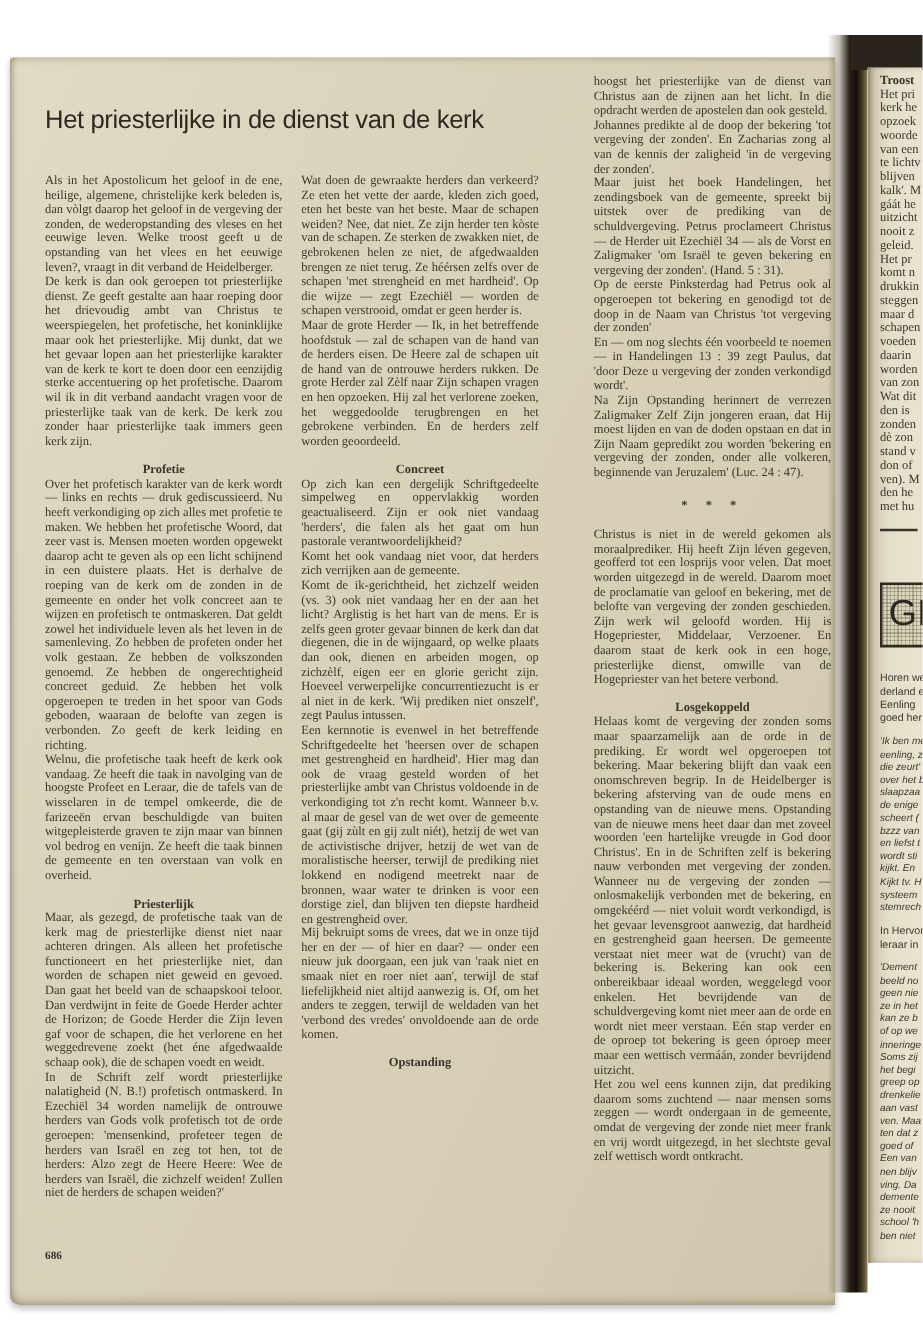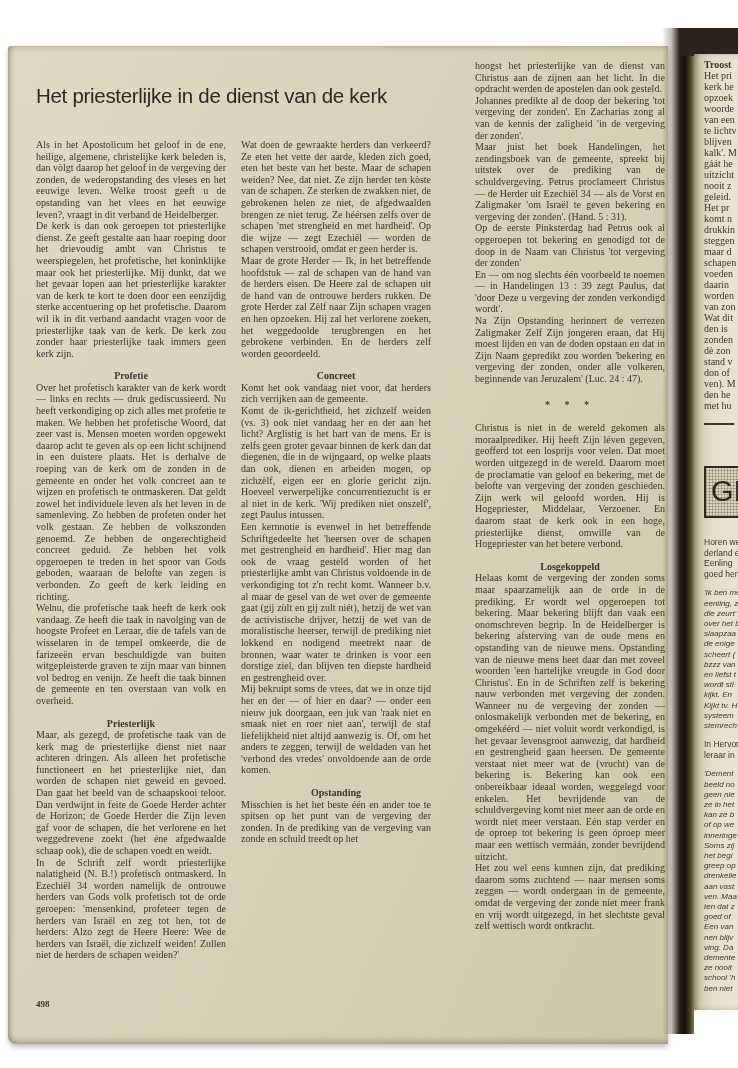--- a/index.html
+++ b/index.html
@@ -94,43 +94,43 @@
     <p class="para">Welnu, die profetische taak heeft de kerk ook vandaag. Ze heeft die taak in navolging van de hoogste Profeet en Leraar, die de tafels van de wisselaren in de tempel omkeerde, die de farizeeën ervan beschuldigde van buiten witgepleisterde graven te zijn maar van binnen vol bedrog en venijn. Ze heeft die taak binnen de gemeente en ten overstaan van volk en overheid.</p>
     <p class="para sec-heading">Priesterlijk</p>
     <p class="para">Maar, als gezegd, de profetische taak van de kerk mag de priesterlijke dienst niet naar achteren dringen. Als alleen het profetische functioneert en het priesterlijke niet, dan worden de schapen niet geweid en gevoed. Dan gaat het beeld van de schaapskooi teloor. Dan verdwijnt in feite de Goede Herder achter de Horizon; de Goede Herder die Zijn leven gaf voor de schapen, die het verlorene en het weggedrevene zoekt (het éne afgedwaalde schaap ook), die de schapen voedt en weidt.</p>
     <p class="para">In de Schrift zelf wordt priesterlijke nalatigheid (N. B.!) profetisch ontmaskerd. In Ezechiël 34 worden namelijk de ontrouwe herders van Gods volk profetisch tot de orde geroepen: 'mensenkind, profeteer tegen de herders van Israël en zeg tot hen, tot de herders: Alzo zegt de Heere Heere: Wee de herders van Israël, die zichzelf weiden! Zullen niet de herders de schapen weiden?'</p>
   </div>
 
   <div class="col col-2">
     <p class="para">Wat doen de gewraakte herders dan verkeerd? Ze eten het vette der aarde, kleden zich goed, eten het beste van het beste. Maar de schapen weiden? Nee, dat niet. Ze zijn herder ten kòste van de schapen. Ze sterken de zwakken niet, de gebrokenen helen ze niet, de afgedwaalden brengen ze niet terug. Ze héérsen zelfs over de schapen 'met strengheid en met hardheid'. Op die wijze — zegt Ezechiël — worden de schapen verstrooid, omdat er geen herder is.</p>
     <p class="para">Maar de grote Herder — Ik, in het betreffende hoofdstuk — zal de schapen van de hand van de herders eisen. De Heere zal de schapen uit de hand van de ontrouwe herders rukken. De grote Herder zal Zèlf naar Zijn schapen vragen en hen opzoeken. Hij zal het verlorene zoeken, het weggedoolde terugbrengen en het gebrokene verbinden. En de herders zelf worden geoordeeld.</p>
     <p class="para sec-heading">Concreet</p>
+    <p class="para">Op zich kan een dergelijk Schriftgedeelte simpelweg en oppervlakkig worden geactualiseerd. Zijn er ook niet vandaag 'herders', die falen als het gaat om hun pastorale verantwoordelijkheid?</p>
     <p class="para">Komt het ook vandaag niet voor, dat herders zich verrijken aan de gemeente.</p>
     <p class="para">Komt de ik-gerichtheid, het zichzelf weiden (vs. 3) ook niet vandaag her en der aan het licht? Arglistig is het hart van de mens. Er is zelfs geen groter gevaar binnen de kerk dan dat diegenen, die in de wijngaard, op welke plaats dan ook, dienen en arbeiden mogen, op zichzèlf, eigen eer en glorie gericht zijn. Hoeveel verwerpelijke concurrentiezucht is er al niet in de kerk. 'Wij prediken niet onszelf', zegt Paulus intussen.</p>
     <p class="para">Een kernnotie is evenwel in het betreffende Schriftgedeelte het 'heersen over de schapen met gestrengheid en hardheid'. Hier mag dan ook de vraag gesteld worden of het priesterlijke ambt van Christus voldoende in de verkondiging tot z'n recht komt. Wanneer b.v. al maar de gesel van de wet over de gemeente gaat (gij zùlt en gij zult niét), hetzij de wet van de activistische drijver, hetzij de wet van de moralistische heerser, terwijl de prediking niet lokkend en nodigend meetrekt naar de bronnen, waar water te drinken is voor een dorstige ziel, dan blijven ten diepste hardheid en gestrengheid over.</p>
     <p class="para">Mij bekruipt soms de vrees, dat we in onze tijd her en der — of hier en daar? — onder een nieuw juk doorgaan, een juk van 'raak niet en smaak niet en roer niet aan', terwijl de staf liefelijkheid niet altijd aanwezig is. Of, om het anders te zeggen, terwijl de weldaden van het 'verbond des vredes' onvoldoende aan de orde komen.</p>
     <p class="para sec-heading">Opstanding</p>
-    <p class="para">Misschien is het het beste één en ander toe te spitsen op het punt van de vergeving der zonden. In de prediking van de vergeving van zonde en schuld treedt op het</p>
   </div>
 
   <div class="col col-3">
     <p class="para">hoogst het priesterlijke van de dienst van Christus aan de zijnen aan het licht. In die opdracht werden de apostelen dan ook gesteld.</p>
     <p class="para">Johannes predikte al de doop der bekering 'tot vergeving der zonden'. En Zacharias zong al van de kennis der zaligheid 'in de vergeving der zonden'.</p>
     <p class="para">Maar juist het boek Handelingen, het zendingsboek van de gemeente, spreekt bij uitstek over de prediking van de schuldvergeving. Petrus proclameert Christus — de Herder uit Ezechiël 34 — als de Vorst en Zaligmaker 'om Israël te geven bekering en vergeving der zonden'. (Hand. 5 : 31).</p>
     <p class="para">Op de eerste Pinksterdag had Petrus ook al opgeroepen tot bekering en genodigd tot de doop in de Naam van Christus 'tot vergeving der zonden'</p>
     <p class="para">En — om nog slechts één voorbeeld te noemen — in Handelingen 13 : 39 zegt Paulus, dat 'door Deze u vergeving der zonden verkondigd wordt'.</p>
     <p class="para">Na Zijn Opstanding herinnert de verrezen Zaligmaker Zelf Zijn jongeren eraan, dat Hij moest lijden en van de doden opstaan en dat in Zijn Naam gepredikt zou worden 'bekering en vergeving der zonden, onder alle volkeren, beginnende van Jeruzalem' (Luc. 24 : 47).</p>
     <p class="para star-sep">* * *</p>
     <p class="para">Christus is niet in de wereld gekomen als moraalprediker. Hij heeft Zijn léven gegeven, geofferd tot een losprijs voor velen. Dat moet worden uitgezegd in de wereld. Daarom moet de proclamatie van geloof en bekering, met de belofte van vergeving der zonden geschieden. Zijn werk wil geloofd worden. Hij is Hogepriester, Middelaar, Verzoener. En daarom staat de kerk ook in een hoge, priesterlijke dienst, omwille van de Hogepriester van het betere verbond.</p>
     <p class="para sec-heading">Losgekoppeld</p>
     <p class="para">Helaas komt de vergeving der zonden soms maar spaarzamelijk aan de orde in de prediking. Er wordt wel opgeroepen tot bekering. Maar bekering blijft dan vaak een onomschreven begrip. In de Heidelberger is bekering afsterving van de oude mens en opstanding van de nieuwe mens. Opstanding van de nieuwe mens heet daar dan met zoveel woorden 'een hartelijke vreugde in God door Christus'. En in de Schriften zelf is bekering nauw verbonden met vergeving der zonden. Wanneer nu de vergeving der zonden — onlosmakelijk verbonden met de bekering, en omgekéérd — niet voluit wordt verkondigd, is het gevaar levensgroot aanwezig, dat hardheid en gestrengheid gaan heersen. De gemeente verstaat niet meer wat de (vrucht) van de bekering is. Bekering kan ook een onbereikbaar ideaal worden, weggelegd voor enkelen. Het bevrijdende van de schuldvergeving komt niet meer aan de orde en wordt niet meer verstaan. Eén stap verder en de oproep tot bekering is geen óproep meer maar een wettisch vermáán, zonder bevrijdend uitzicht.</p>
     <p class="para">Het zou wel eens kunnen zijn, dat prediking daarom soms zuchtend — naar mensen soms zeggen — wordt ondergaan in de gemeente, omdat de vergeving der zonde niet meer frank en vrij wordt uitgezegd, in het slechtste geval zelf wettisch wordt ontkracht.</p>
   </div>
 
-  <div class="page-number">498</div>
+  <div class="page-number">686</div>
 </div>
 
 <div class="gutter-shadow"></div>
 <div class="top-dark-strip"></div>
 
 <div class="next-page">
   <div class="np-inner">
     <div class="np-heading">Troost</div>
     <div class="np-column">Het pri
 kerk he

